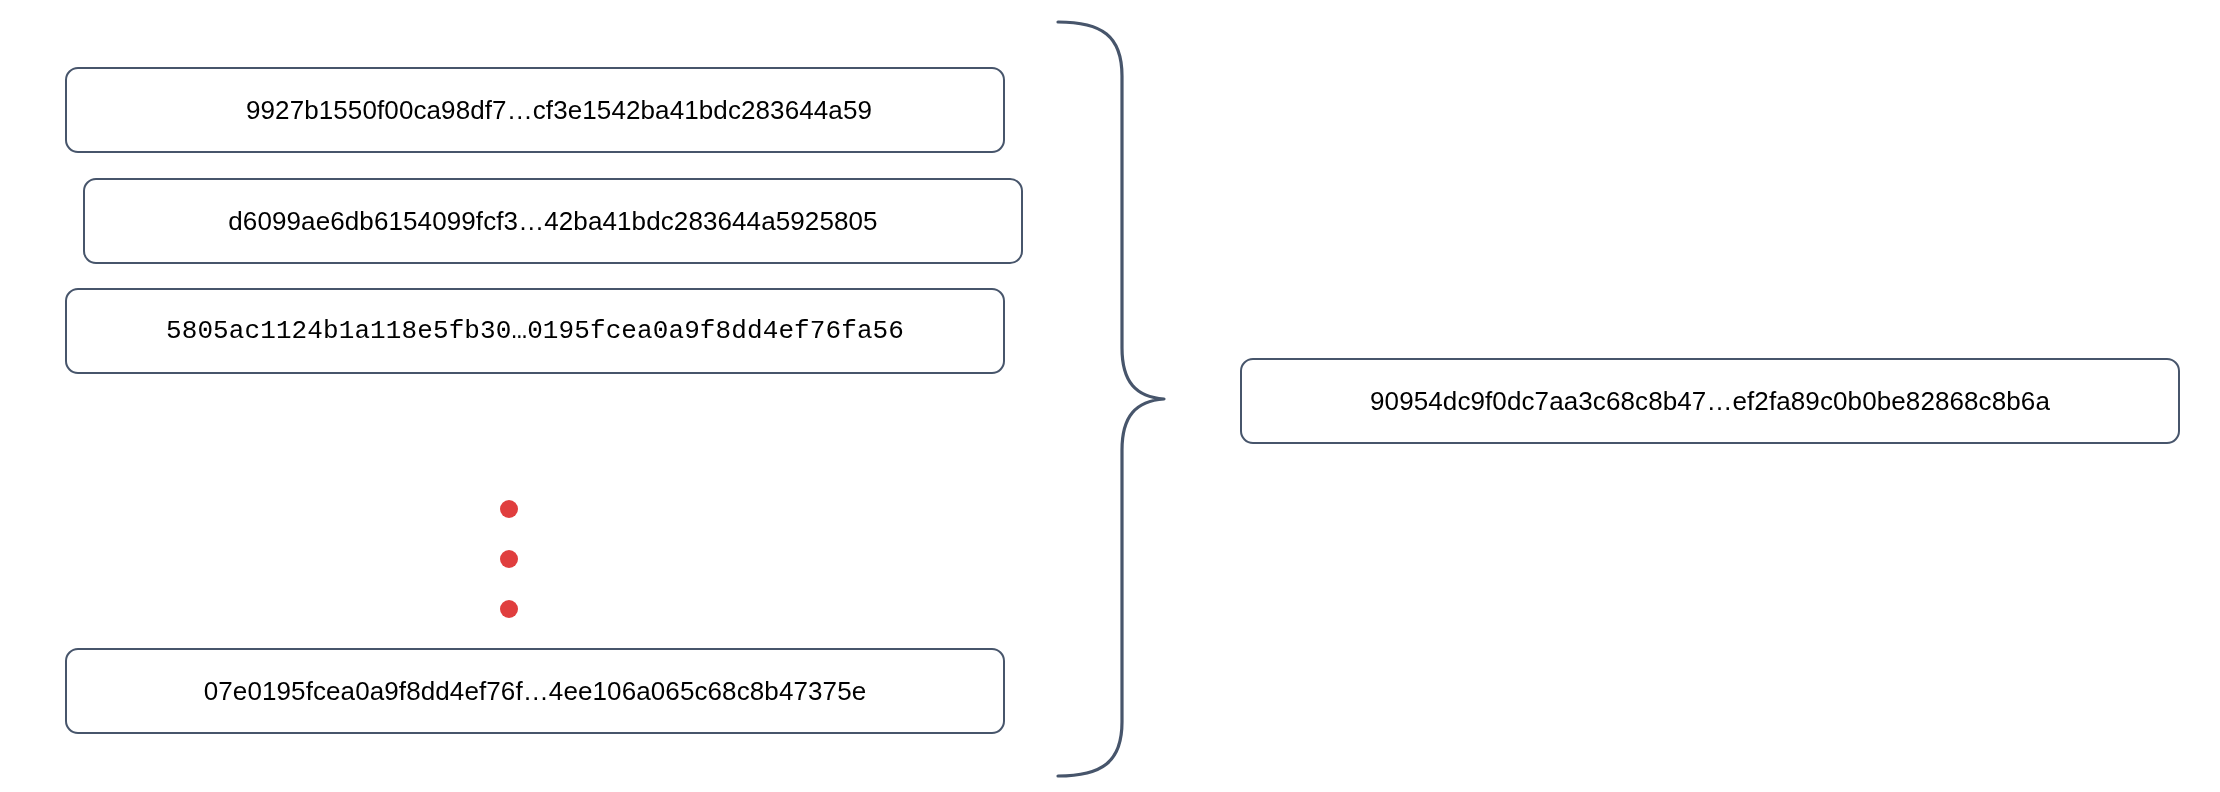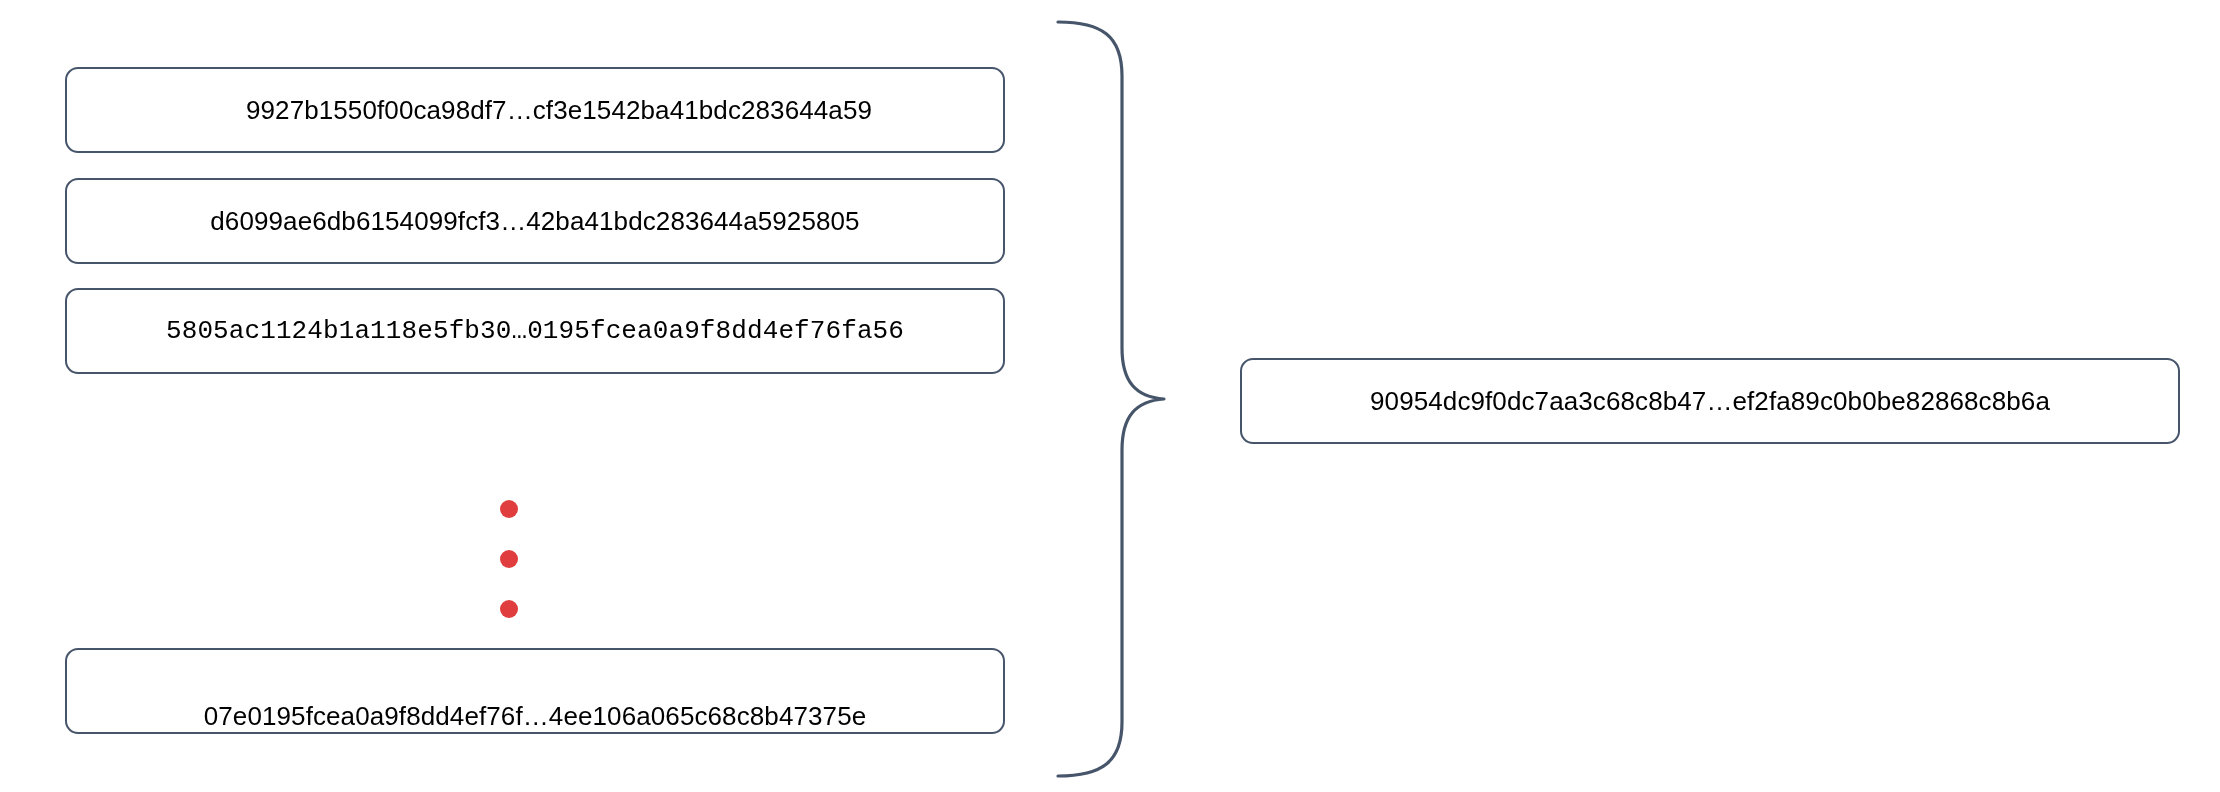--- a/index.html
+++ b/index.html
@@ -37,24 +37,24 @@
     white-space: nowrap;
   }
 
   .input-box {
     left: 65px;
     width: 940px;
     height: 86px;
   }
 
   #input-box-0 { top: 67px; padding-left: 48px; }
-  #input-box-1 { top: 178px; }
+  #input-box-1 { top: 178px; margin-left: 18px; }
   #input-box-2 { top: 288px; font-family: Liberation Mono, monospace; }
   #input-box-3 { top: 398px; }
-  #input-box-4 { top: 648px; align-items: flex-end; }
+  #input-box-4 { top: 648px; }
 
   #output-box {
     left: 1240px;
     top: 358px;
     width: 940px;
     height: 86px;
   }
 
   
   #ellipsis {

